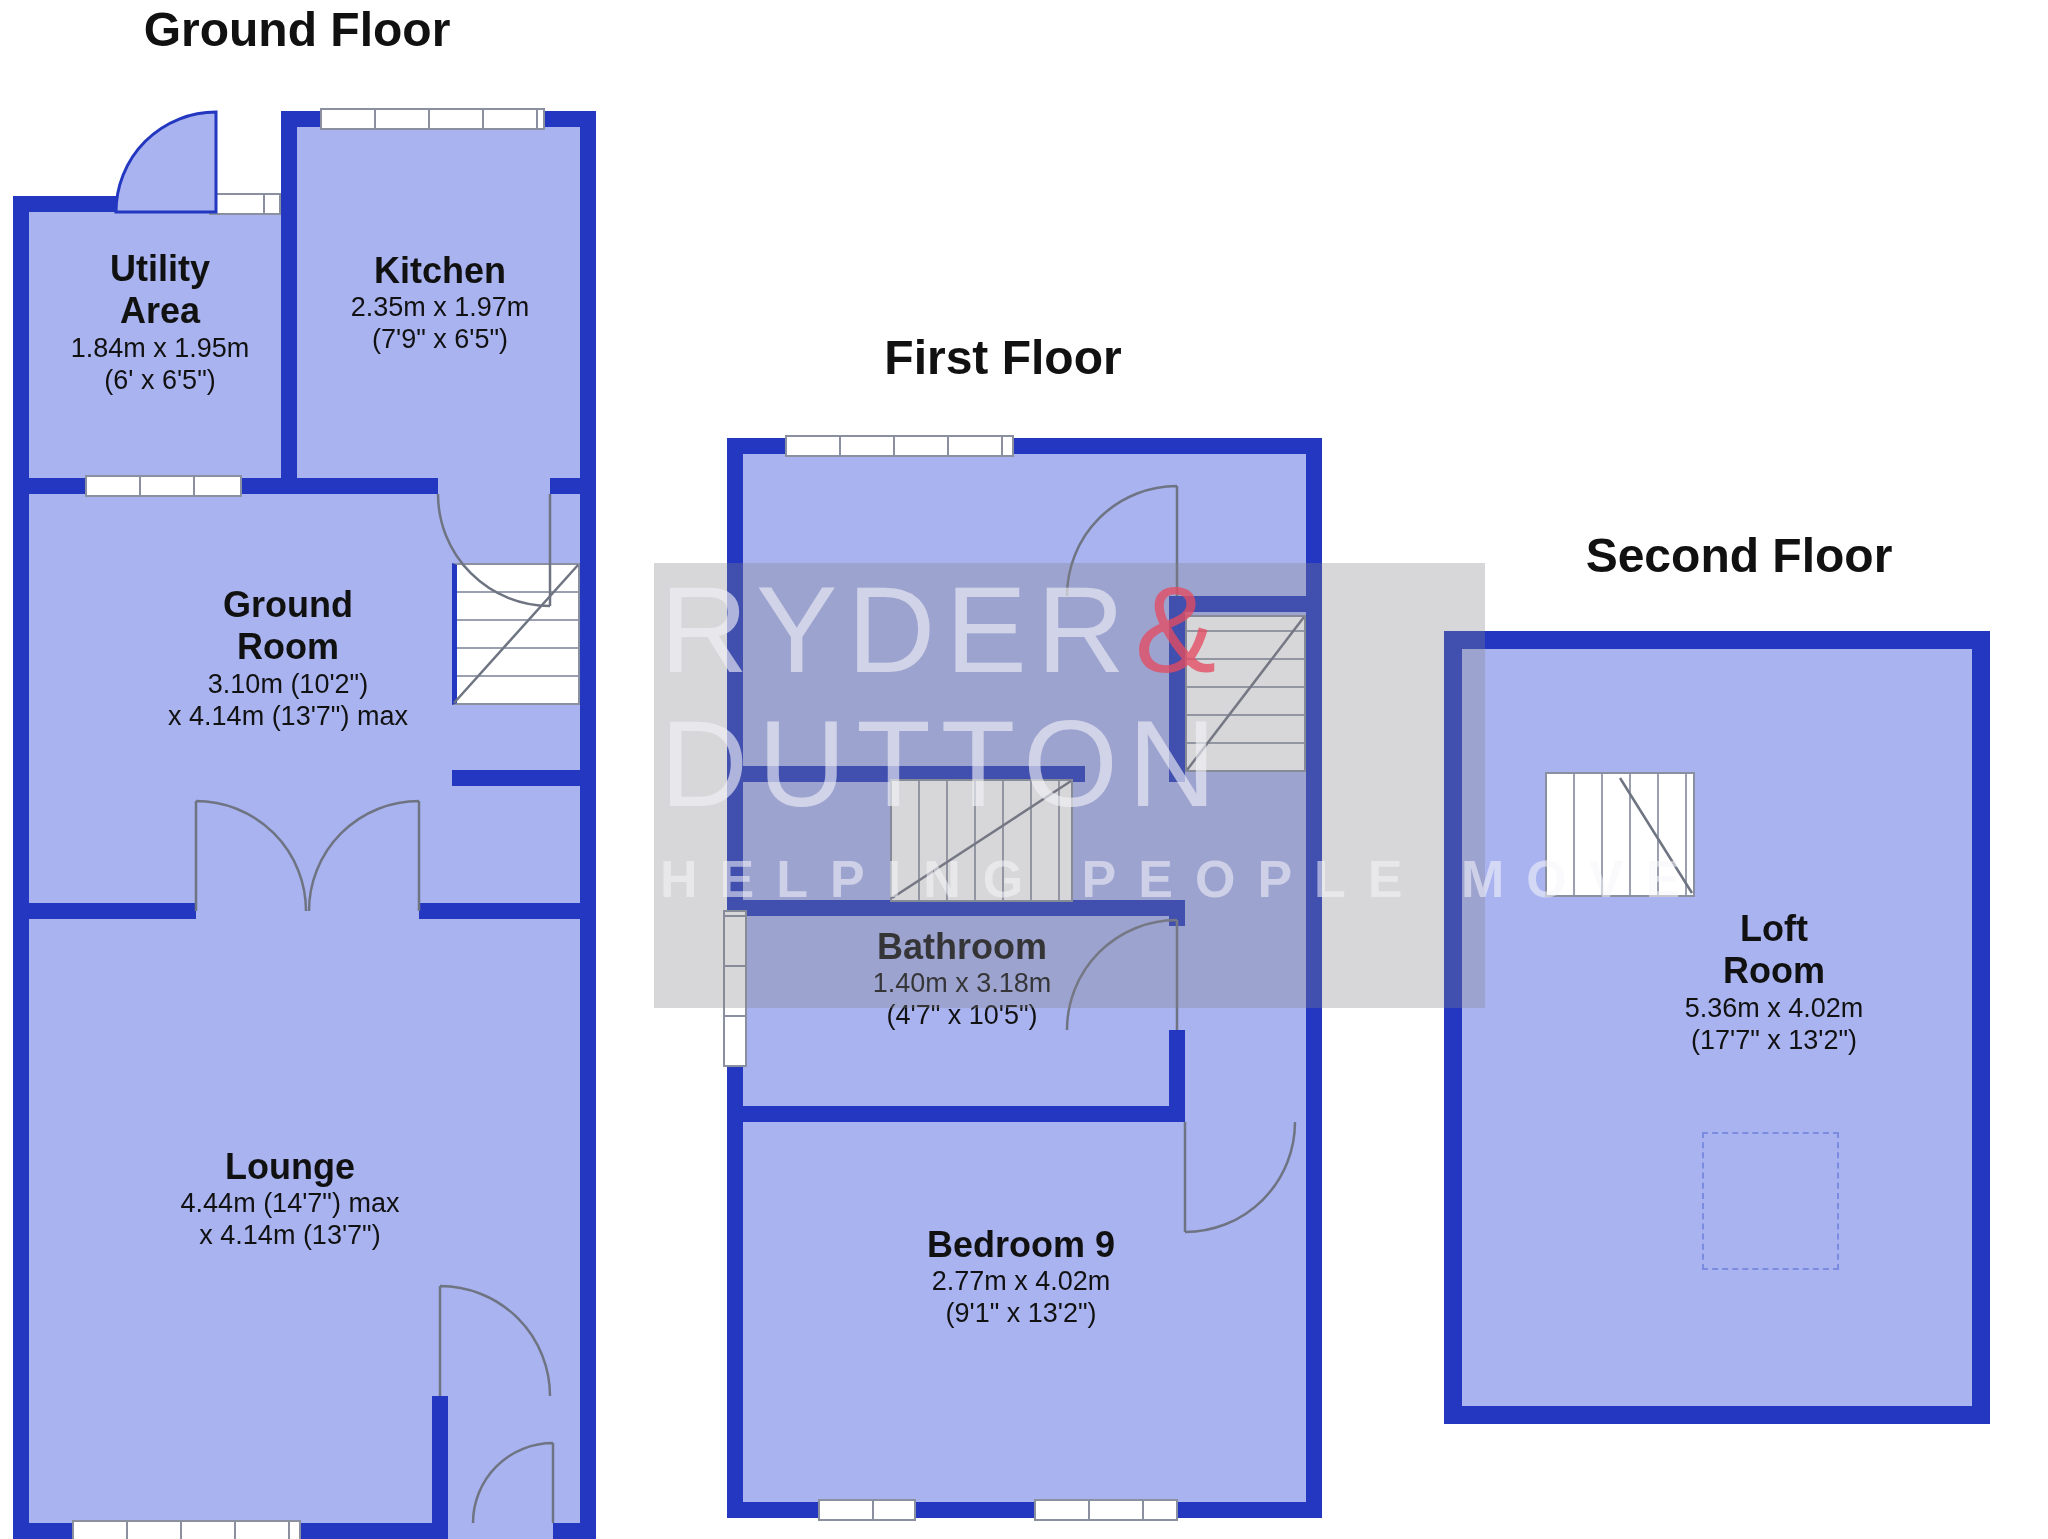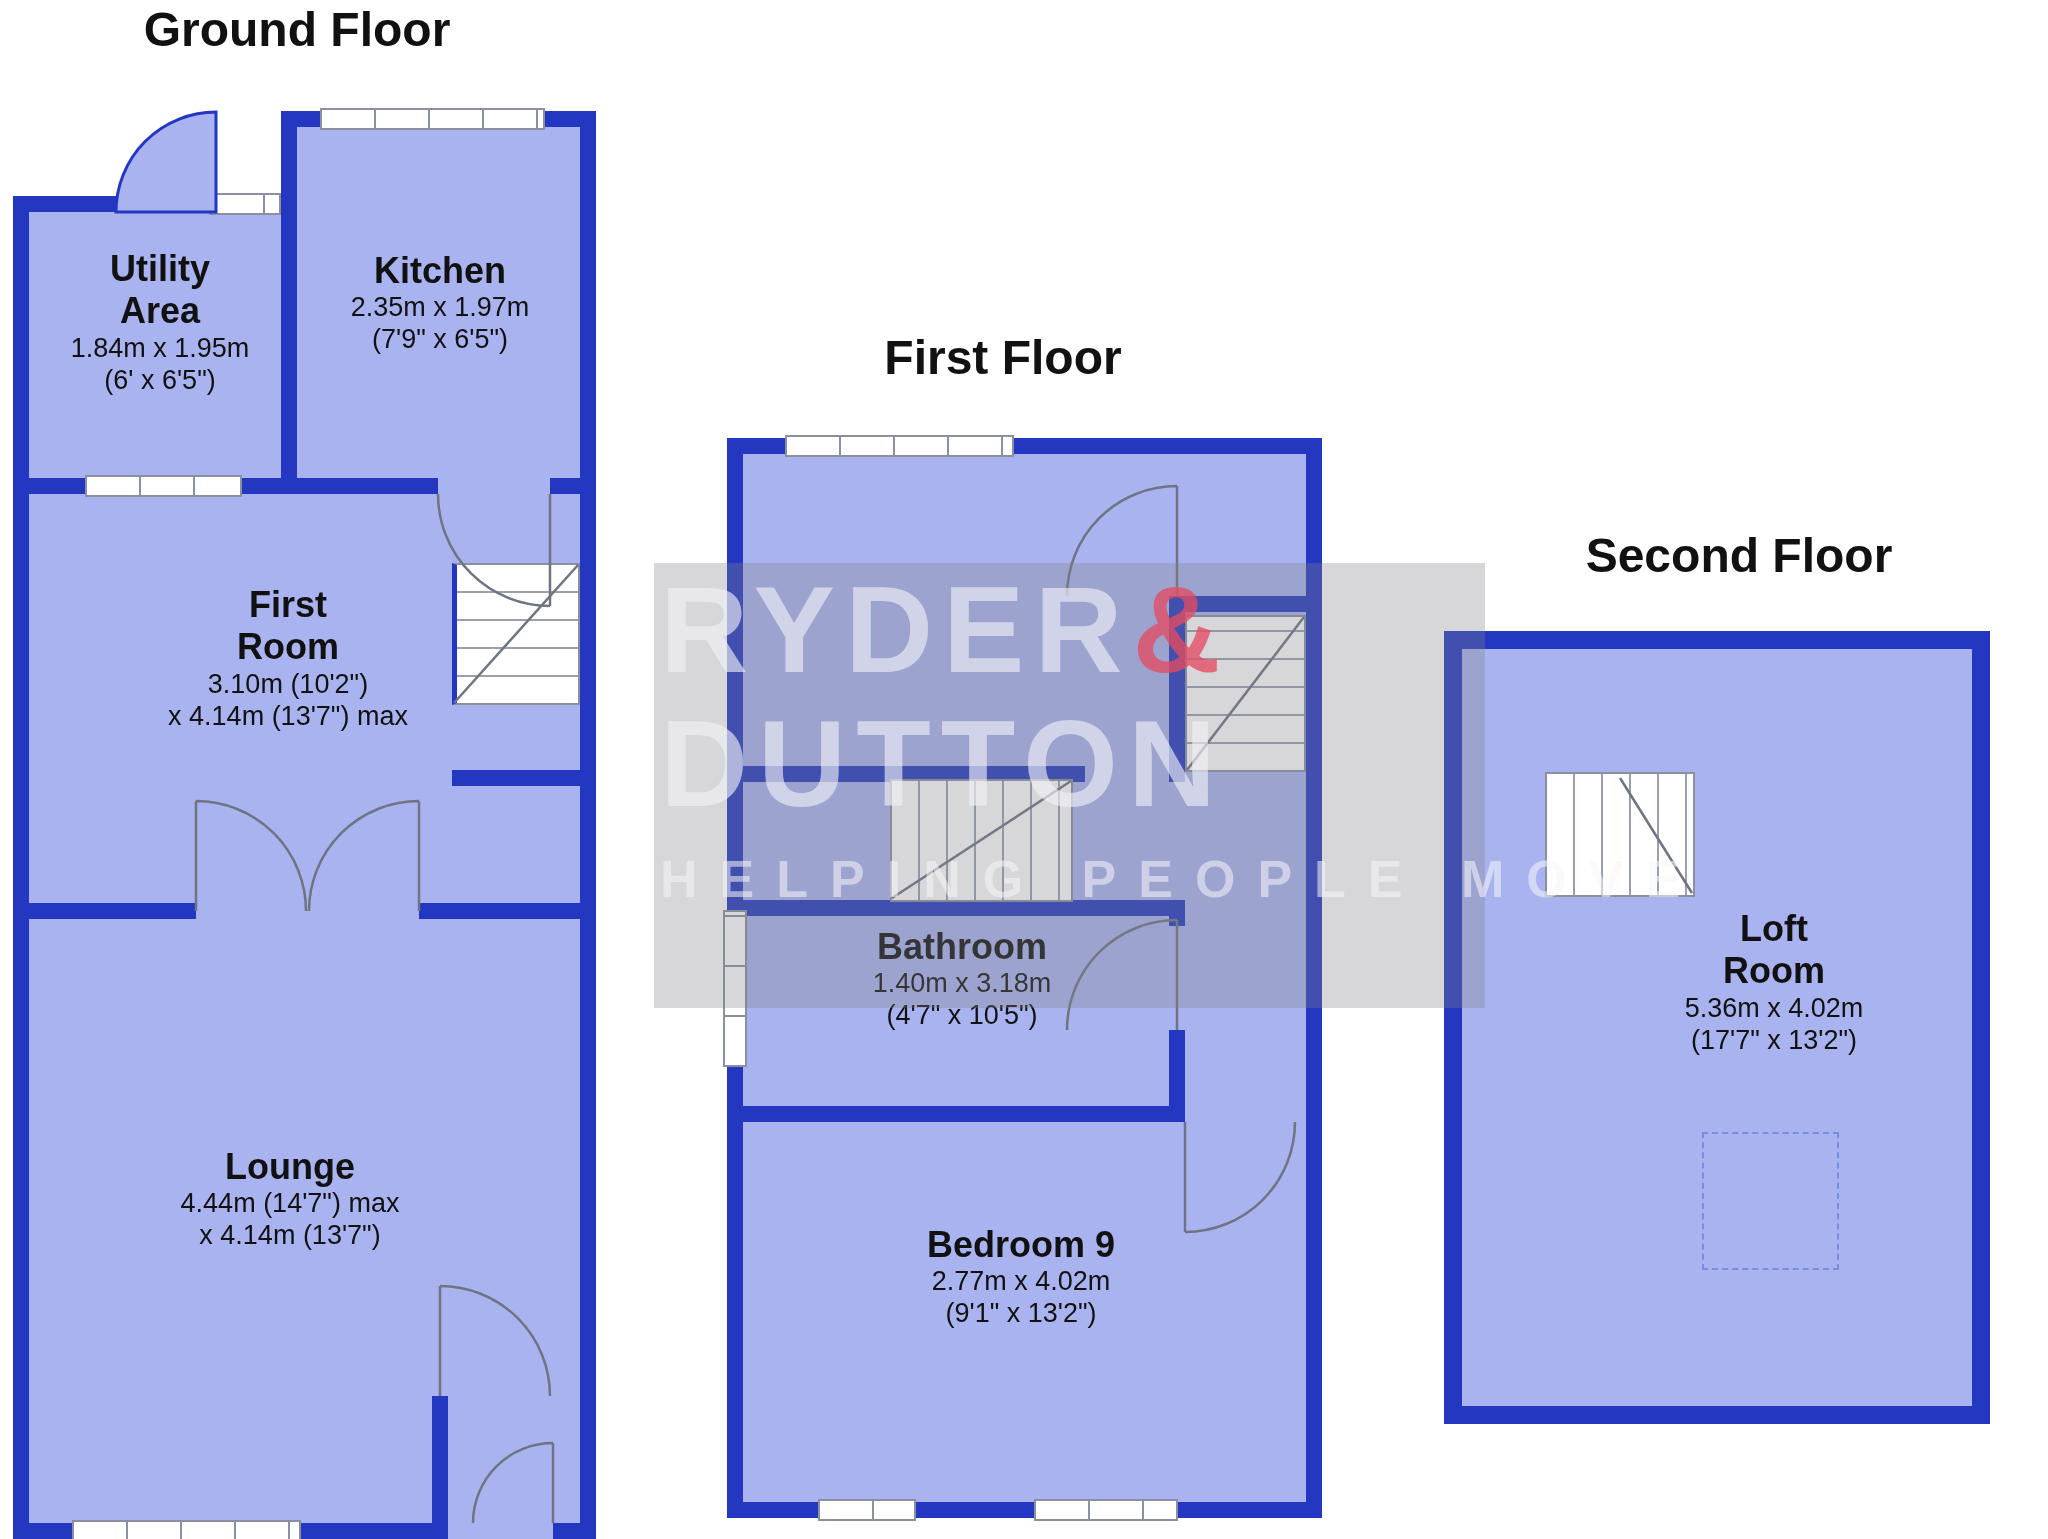--- a/index.html
+++ b/index.html
@@ -15,21 +15,21 @@
   .stairs.h{background-image:repeating-linear-gradient(0deg,transparent 0 26px,#9aa0b0 26px 28px);}
   .stairs.v{background-image:repeating-linear-gradient(90deg,transparent 0 26px,#9aa0b0 26px 28px);}
   .dashedbox{border:2px dashed #7b8ce0;z-index:3;background:transparent;}
   .overlay-svg{position:absolute;left:0;top:0;z-index:4;pointer-events:none;}
   .label{position:absolute;z-index:5;text-align:center;transform:translateX(-50%);line-height:1.18;white-space:nowrap;}
   .floor-title{font-size:48px;font-weight:bold;}
   .room-name{font-size:36px;font-weight:bold;}
   .room-dims{font-size:27px;}
   .watermark{position:absolute;left:654px;top:563px;width:825px;height:445px;z-index:6;
              background:rgba(130,130,136,0.32);pointer-events:none;overflow:visible;padding-left:6px;}
-  .wm-line1,.wm-line2{font-size:122px;font-weight:700;letter-spacing:10px;
+  .wm-line1,.wm-line2{font-size:122px;font-weight:400;letter-spacing:10px;
              color:rgba(242,242,247,0.62);line-height:1.1;}
   .wm-amp{color:rgba(228,75,98,0.78);}
   .wm-tagline{font-size:52px;font-weight:bold;letter-spacing:22px;color:rgba(245,245,250,0.55);
              margin-top:18px;white-space:nowrap;}
 </style>
 </head>
 <body>
 
 <div class="canvas">
 
@@ -66,21 +66,21 @@
     <div class="room-name">Area</div>
     <div class="room-dims">1.84m x 1.95m</div>
     <div class="room-dims">(6' x 6'5")</div>
   </div>
   <div class="label" style="left:440px;top:226px;margin-top:24px;">
     <div class="room-name">Kitchen</div>
     <div class="room-dims">2.35m x 1.97m</div>
     <div class="room-dims">(7'9" x 6'5")</div>
   </div>
   <div class="label" style="left:288px;top:584px;">
-    <div class="room-name">First</div>
+    <div class="room-name">Ground</div>
     <div class="room-name">Room</div>
     <div class="room-dims">3.10m (10'2")</div>
     <div class="room-dims">x 4.14m (13'7") max</div>
   </div>
   <div class="label" style="left:290px;top:1146px;">
     <div class="room-name">Lounge</div>
     <div class="room-dims">4.44m (14'7") max</div>
     <div class="room-dims">x 4.14m (13'7")</div>
   </div>
 

